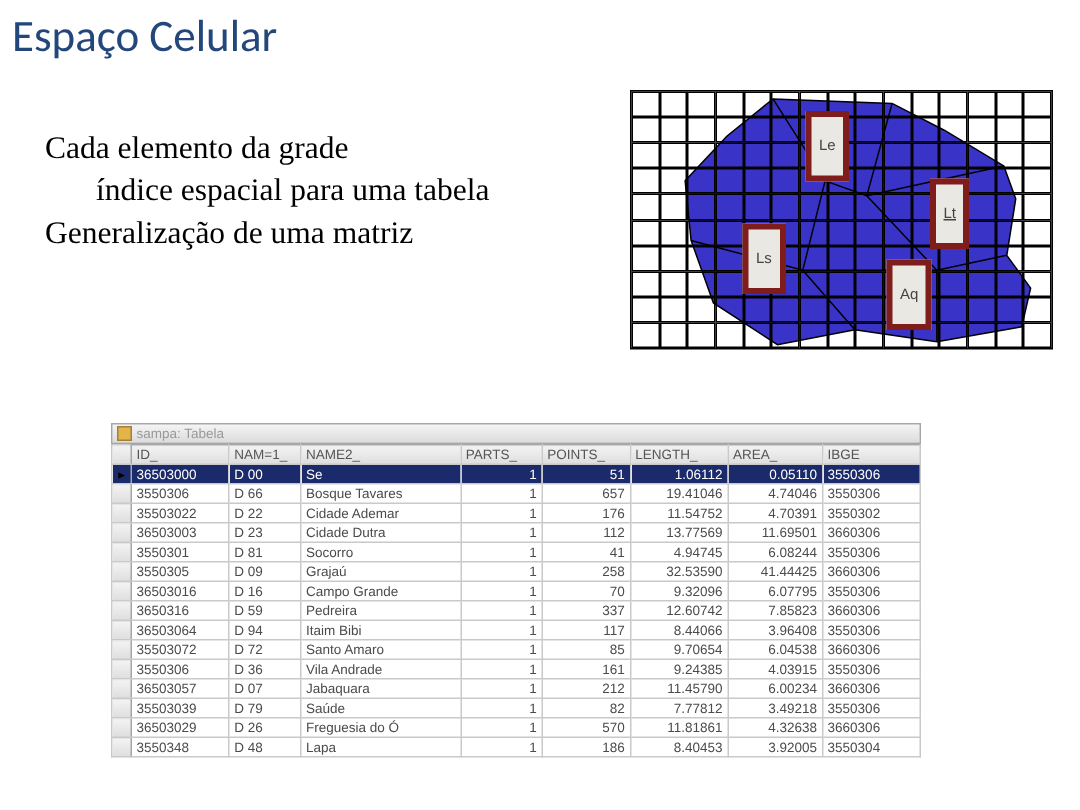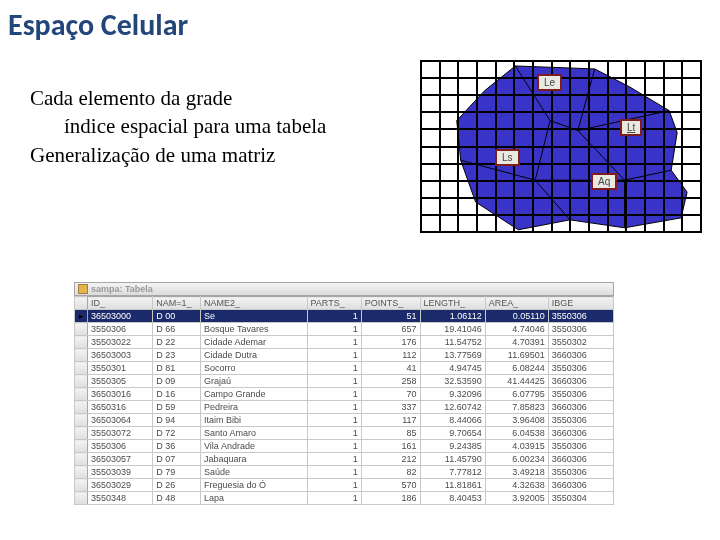--- a/index.html
+++ b/index.html
@@ -12,21 +12,21 @@
     position: relative;
     overflow: hidden;
   }
   .title {
     position: absolute;
     top: 6px;
     left: 8px;
     font-family: Calibri, Candara, Segoe, 'Segoe UI', Optima, Arial, sans-serif;
     font-size: 30px;
     color: #23477b;
-    font-weight: 700;
+    font-weight: 400;
   }
   .body-text {
     position: absolute;
     top: 84px;
     left: 30px;
     font-size: 21px;
     color: #000;
     line-height: 1.35;
   }
   .indent { padding-left: 34px; display: block; }
@@ -46,25 +46,25 @@
     position: absolute; inset: 0;
     display: grid;
     grid-template-columns: repeat(15, 1fr);
     grid-template-rows: repeat(10, 1fr);
     pointer-events: none;
   }
   .grid-overlay div { border: 1px solid #000; }
   .map-label {
     position: absolute;
     background: #e9e8e2;
-    border: 2px solid #7f1d1d;
+    border: 4px solid #7f1d1d;
     font-family: Arial, sans-serif;
     font-size: 10px;
     color: #444;
-    padding: 1px 5px;
+    padding: 14px 5px;
     line-height: 1.1;
   }
 
   
   .table-wrap {
     position: absolute;
     top: 282px;
     left: 74px;
     width: 540px;
     font-family: Tahoma, Arial, sans-serif;
@@ -72,21 +72,20 @@
   .table-titlebar {
     display: flex;
     align-items: center;
     gap: 3px;
     height: 14px;
     background: linear-gradient(#f4f4f4,#dcdcdc);
     border: 1px solid #a6a6a6;
     font-size: 9px;
     color: #999;
     padding: 0 3px;
-    font-weight: bold;
   }
   .tbicon {
     width: 10px; height: 10px;
     background: #e3b44a;
     border: 1px solid #a0803a;
   }
   table {
     border-collapse: collapse;
     width: 100%;
     table-layout: fixed;

